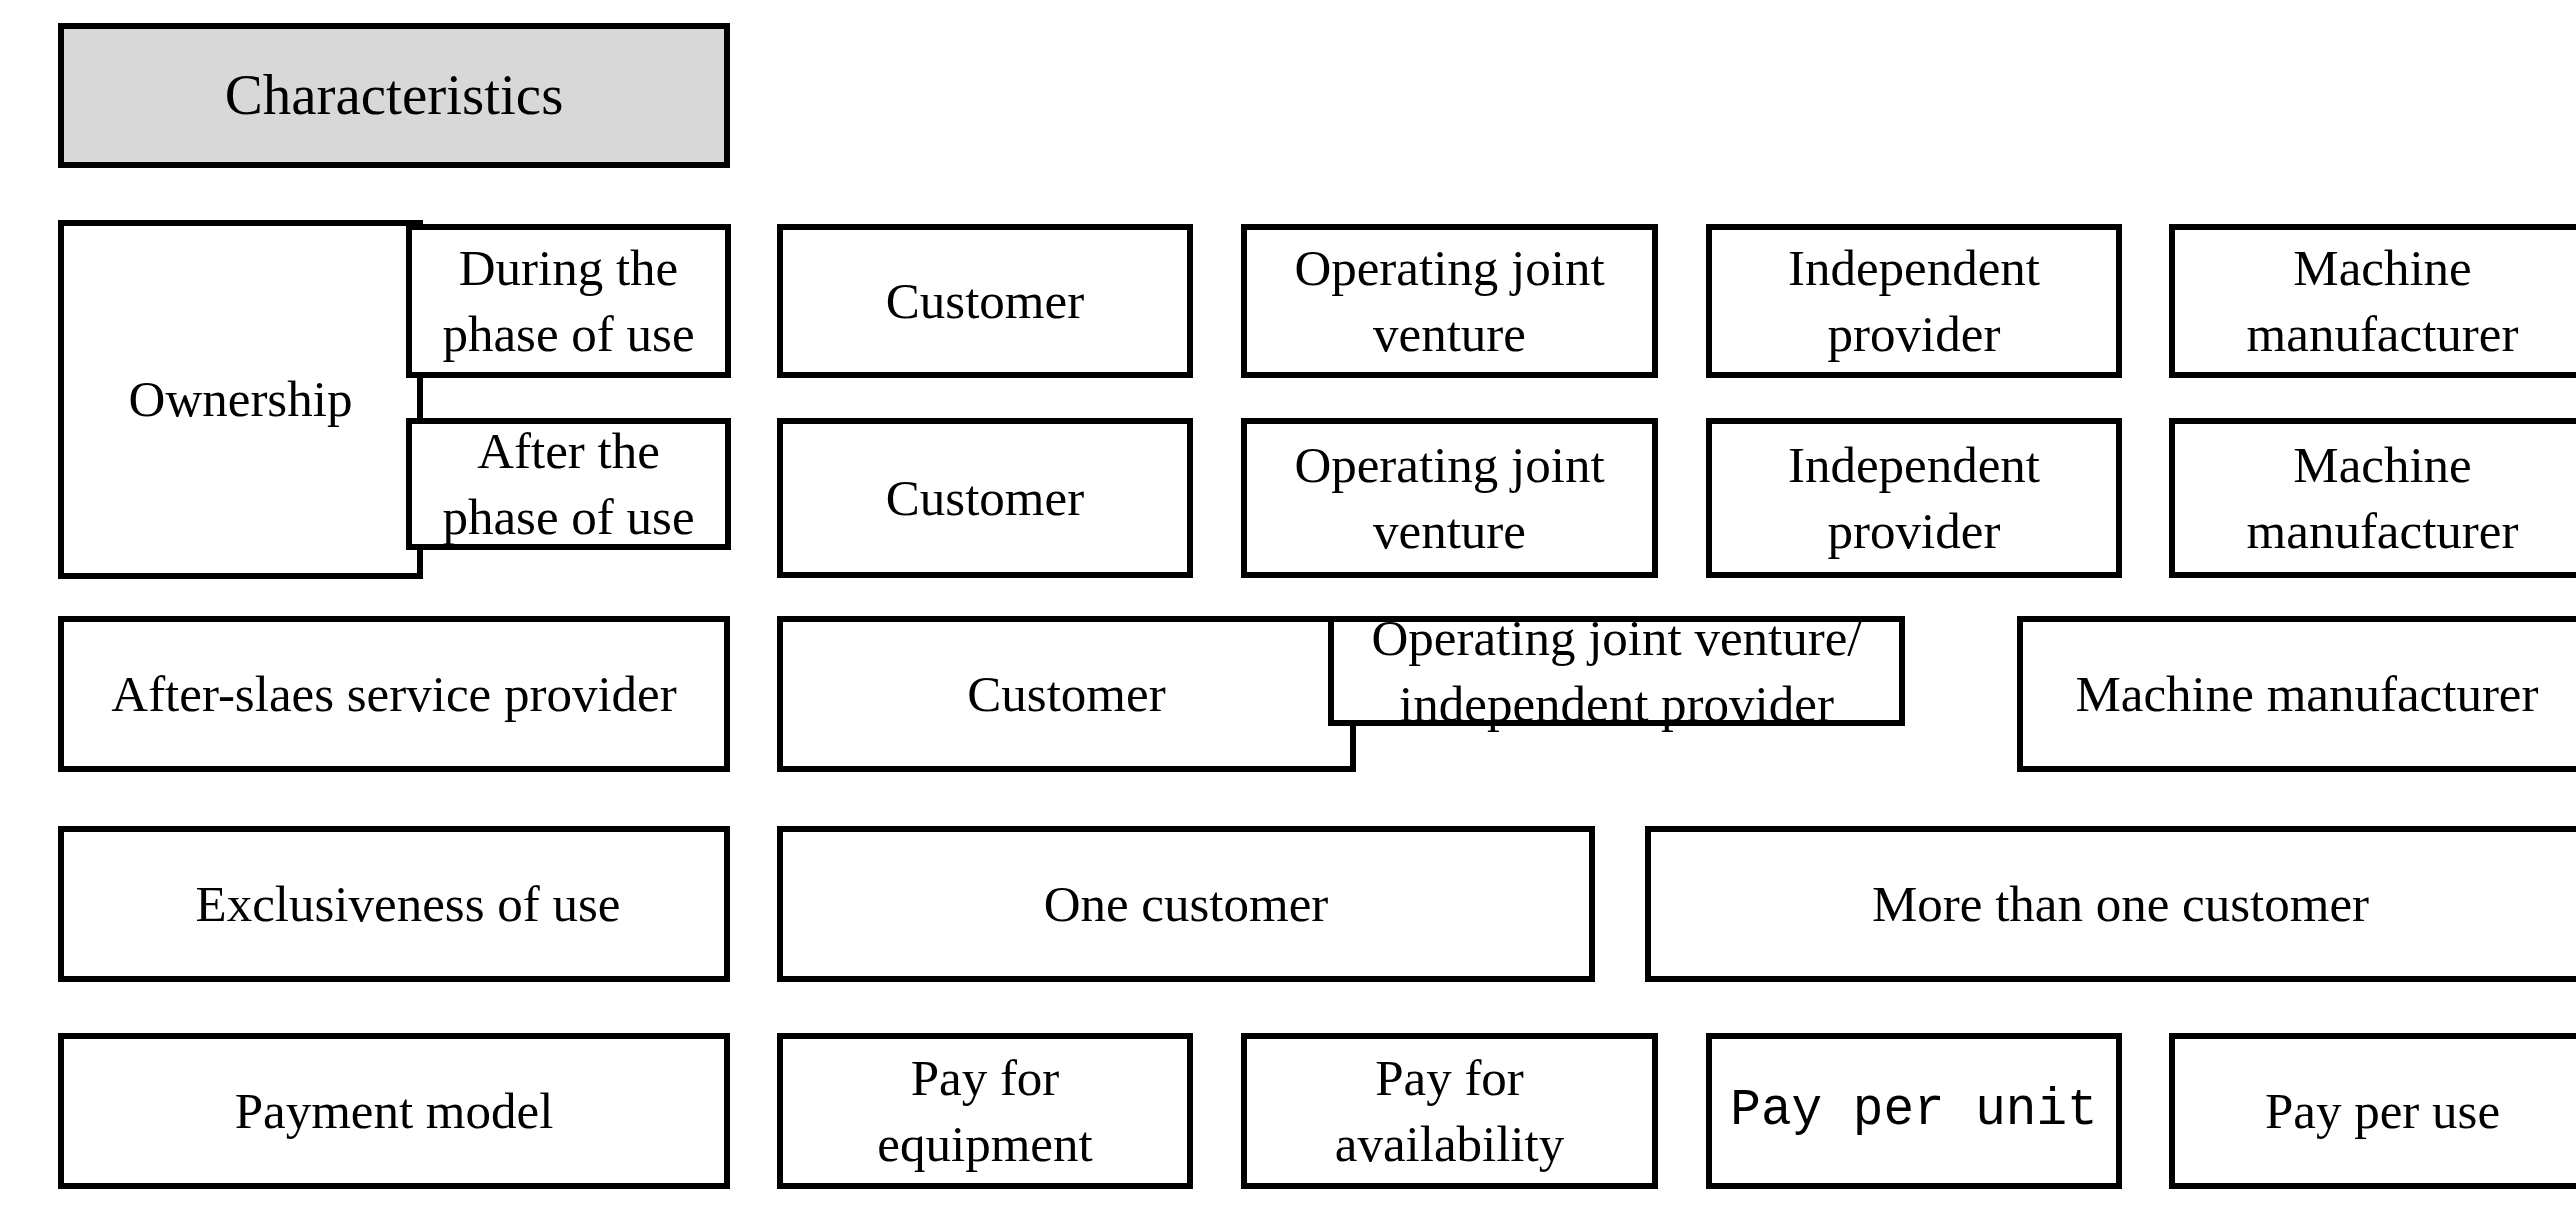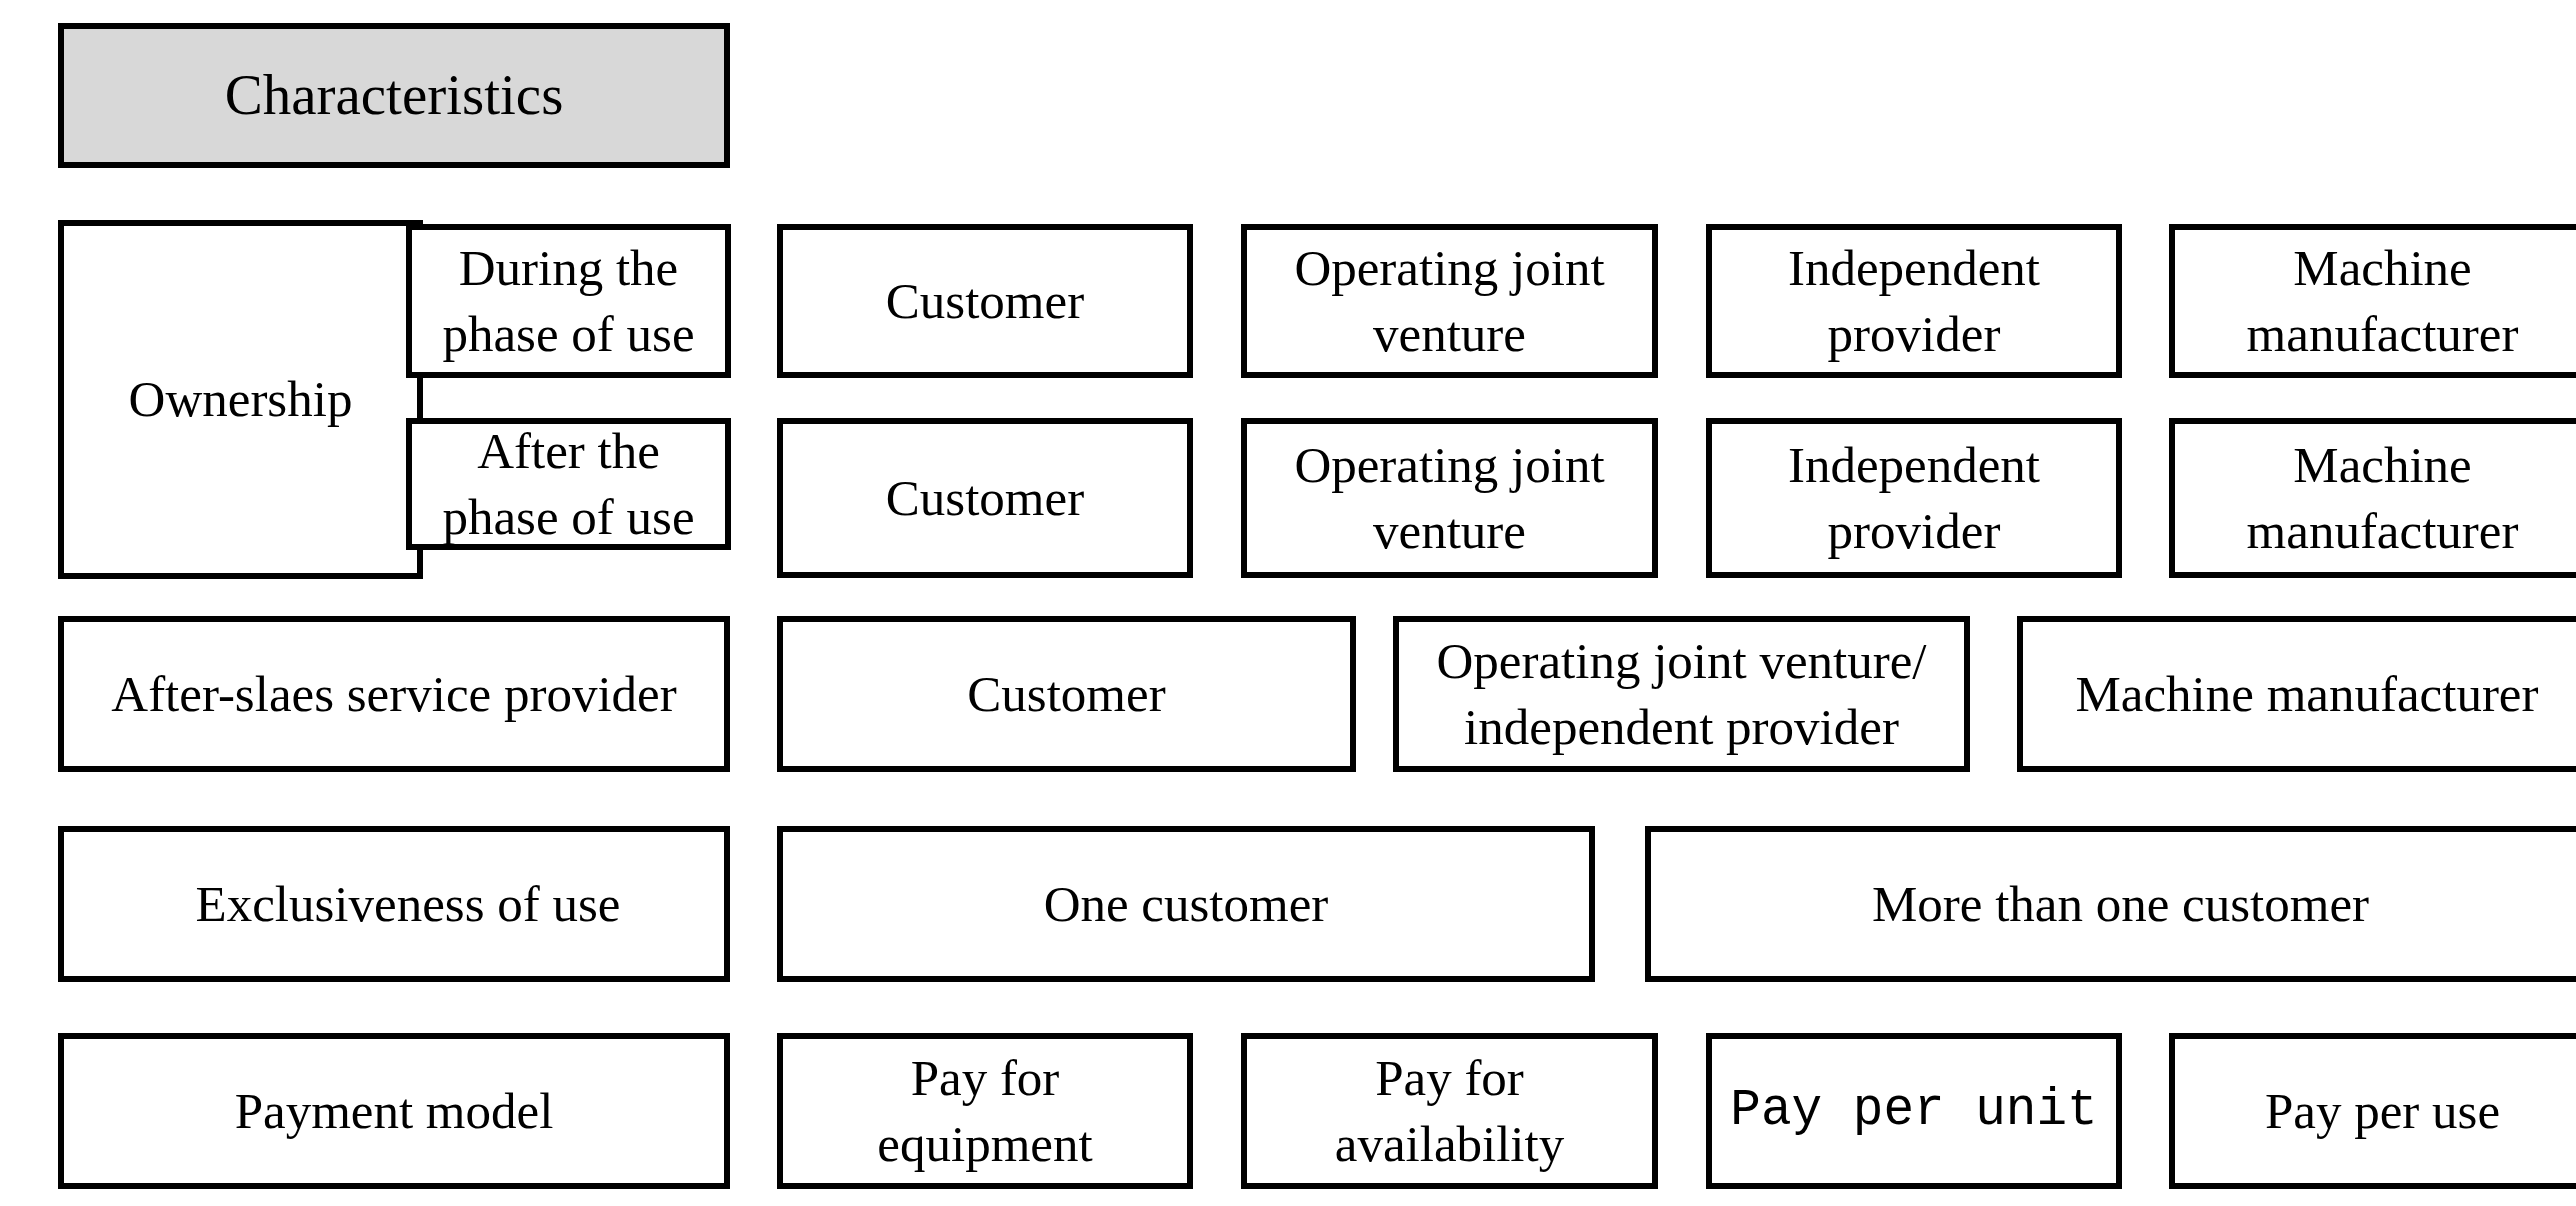--- a/index.html
+++ b/index.html
@@ -66,21 +66,21 @@
   <div class="cell" style="left:737px; top:418px; width:416px; height:160px;">Customer</div>
   <div class="cell" style="left:1201px; top:418px; width:417px; height:160px;">Operating joint
 venture</div>
   <div class="cell" style="left:1666px; top:418px; width:416px; height:160px;">Independent
 provider</div>
   <div class="cell" style="left:2129px; top:418px; width:427px; height:160px;">Machine
 manufacturer</div>
 
   <div class="cell" style="left:18px; top:616px; width:672px; height:156px;">After-slaes service provider</div>
   <div class="cell" style="left:737px; top:616px; width:579px; height:156px;">Customer</div>
-  <div class="cell" style="left:1353px; top:616px; width:577px; height:156px;text-align:center;">Operating joint venture/
+  <div class="cell" style="left:1288px; top:616px; width:577px; height:110px;text-align:center;">Operating joint venture/
 independent provider</div>
   <div class="cell" style="left:1977px; top:616px; width:580px; height:156px;">Machine manufacturer</div>
 
   <div class="cell" style="left:18px; top:826px; width:672px; height:156px;padding-left:28px;">Exclusiveness of use</div>
   <div class="cell" style="left:737px; top:826px; width:818px; height:156px;">One customer</div>
   <div class="cell" style="left:1605px; top:826px; width:951px; height:156px;">More than one customer</div>
 
   <div class="cell" style="left:18px; top:1033px; width:672px; height:156px;">Payment model</div>
   <div class="cell" style="left:737px; top:1033px; width:416px; height:156px;">Pay for
 equipment</div>

